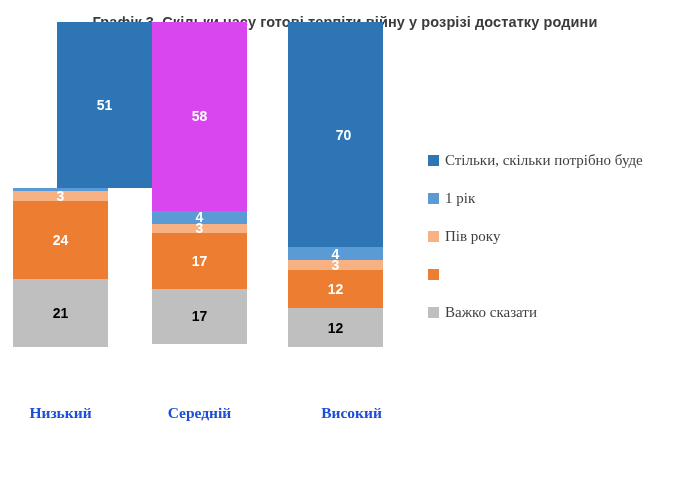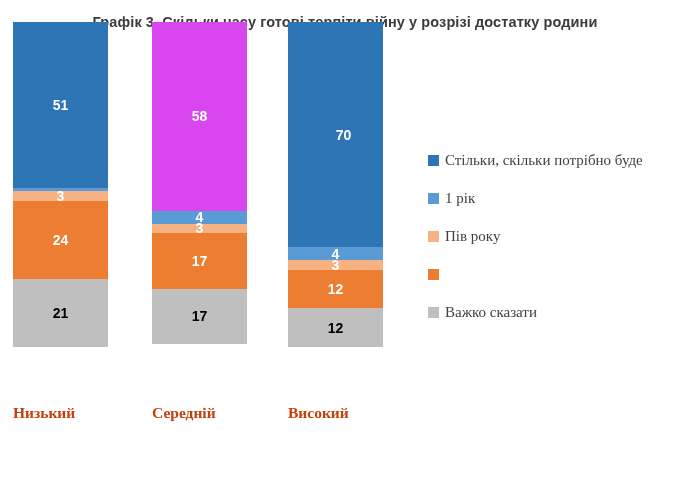--- a/index.html
+++ b/index.html
@@ -90,30 +90,30 @@
     position: absolute;
     left: 0;
     top: 404px;
     width: 410px;
     height: 26px;
   }
   .cat-label {
     position: absolute;
     top: 0;
     width: 95px;
-    text-align: left;
+    text-align: center;
     font-family: "Liberation Serif", "DejaVu Serif", serif;
     font-size: 15.5px;
     font-weight: bold;
-    color: #c2410c;
+    color: #1d4ed8;
     white-space: nowrap;
   }
   .cat-label.c0 { left: 13px;  }
   .cat-label.c1 { left: 152px; }
-  .cat-label.c2 { left: 288px; }
+  .cat-label.c2 { left: 304px; }
 
   
   .legend {
     position: absolute;
     left: 428px;
     top: 141px;
     width: 268px;
   }
   .legend-item {
     display: flex;
@@ -136,21 +136,21 @@
 </style>
 </head>
 <body>
 
 <div id="chart-root">
 
   <div class="chart-title">Графік 3. Скільки часу готові терпіти війну у розрізі достатку родини</div>
 
   <div class="plot-area">
     <div class="bar-group g0">
-        <div class="segment" style="height: 51%; background: rgb(46, 117, 182);">
+        <div class="segment" style="height: 51%; background: rgb(46, 117, 182); margin-left: 44px;">
           <span class="seg-label light">51</span>
         </div>
         <div class="segment thin" style="height: 1%; background: rgb(91, 155, 213);"></div>
         <div class="segment thin" style="height: 3%; background: rgb(248, 177, 131);">
           <span class="seg-label light">3</span>
         </div>
         <div class="segment" style="height: 24%; background: rgb(237, 125, 49);">
           <span class="seg-label light">24</span>
         </div>
         <div class="segment" style="height: 21%; background: rgb(191, 191, 191);">

